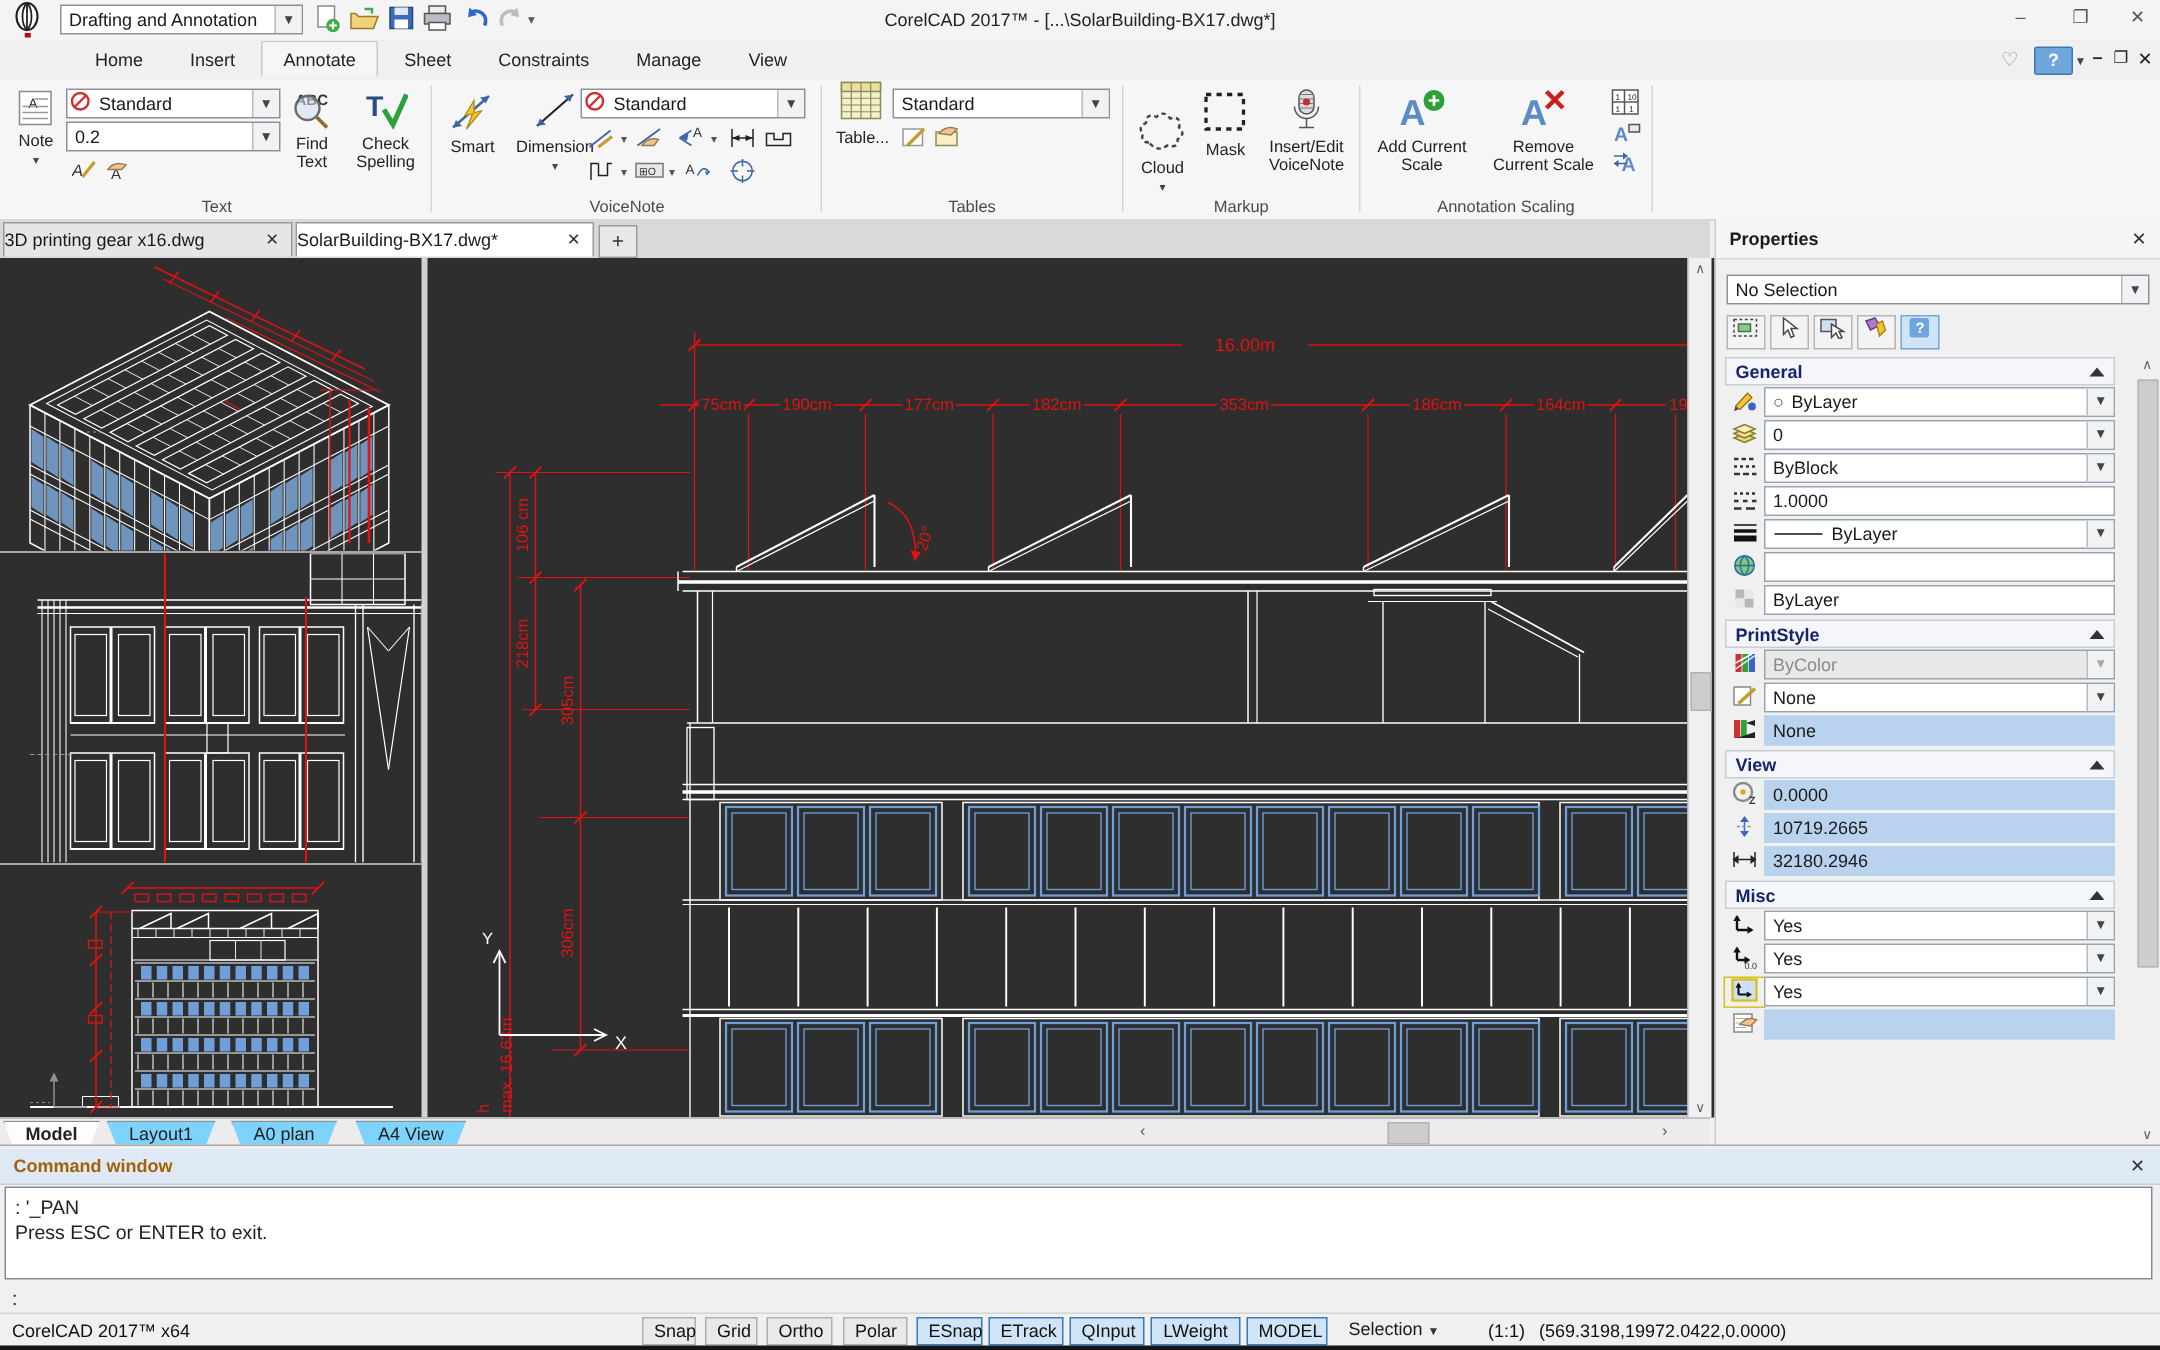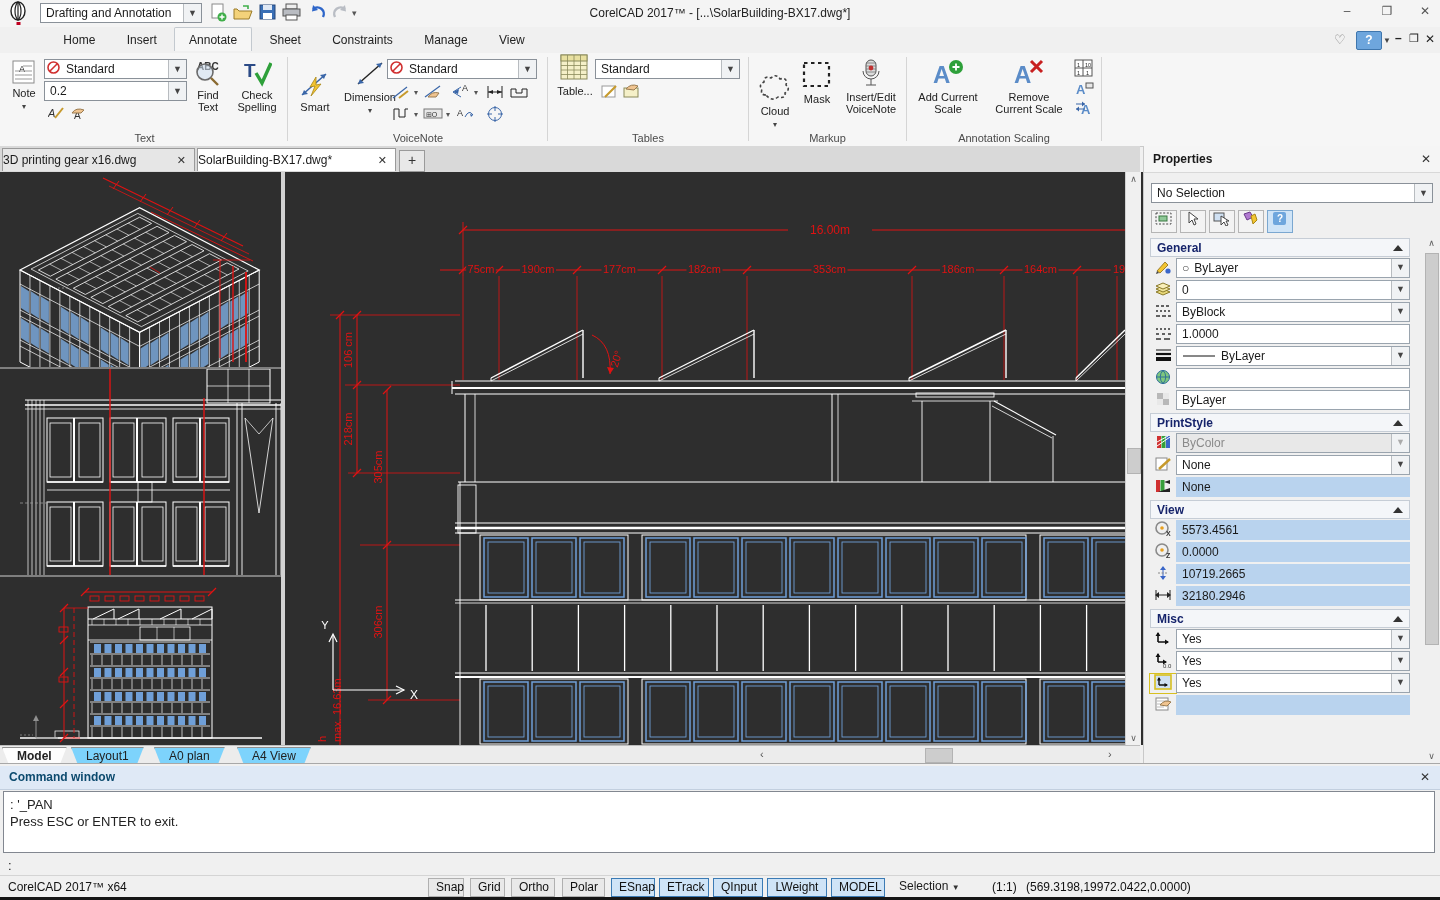--- a/index.html
+++ b/index.html
@@ -69,21 +69,21 @@
   .pfield .fv{flex:1;padding-left:5px;white-space:nowrap;}
   .pfield .fa{width:17px;align-self:stretch;border-left:1px solid #b8bcc0;background:#f0f2f4;
               font-size:9px;color:#444;text-align:center;line-height:17px;}
   .pfield.blue{background:#b9d3ee;border-color:#b9d3ee;}
   .pfield.dis{background:#e8e8e8;color:#8a8a8a;}
   .pfield.dis .fa{color:#aaa;}
   #props-scroll{position:absolute;right:2px;top:90px;width:15px;height:527px;background:#f0f0f0;}
   
   #cmdwin{left:0;top:763px;width:1440px;height:112px;background:#f0f0f0;border-top:1px solid #a8a8a8;}
   #cmd-header{position:absolute;left:0;top:2px;width:1440px;height:23px;background:#dfe9f6;border-bottom:1px solid #c2cfdf;}
-  #cmd-title{position:absolute;left:9px;top:4px;font-weight:bold;font-size:12px;color:#0c4a6e;}
+  #cmd-title{position:absolute;left:9px;top:4px;font-weight:bold;font-size:12px;color:#a16207;}
   #cmd-hist{position:absolute;left:3px;top:27px;width:1432px;height:62px;background:#fff;border:1px solid #828790;
             font-size:13px;color:#222;padding:4px 6px;box-sizing:border-box;line-height:17px;}
   #cmd-prompt{position:absolute;left:8px;top:94px;font-size:13px;color:#222;}
   
   #statusbar{left:0;top:875px;width:1440px;height:22px;background:#f0f0f0;border-top:1px solid #d4d4d4;}
   #statusbase{left:0;top:897px;width:1440px;height:3px;background:#161616;}
   .stgl{position:absolute;top:2px;height:17px;line-height:16px;padding:0 7px;font-size:12px;color:#111;
         background:#e9e9e9;border:1px solid #b0b0b0;}
   .stgl.on{background:#cfe4f7;border-color:#3b7bb5;}
   #st-anno{position:absolute;top:2px;height:17px;line-height:16px;padding:0 6px;font-size:12px;}
@@ -211,21 +211,21 @@
           <text x="2" y="18" font-size="19" font-weight="bold" fill="#2b4a86">T</text>
           <path d="M14 14 L20 24 L29 4" fill="none" stroke="#2ea03a" stroke-width="3.4"></path>
         </svg>
       <span class="lbl">Check Spelling</span>
     </div>
     <div class="glabel">Text</div>
   </div>
   <div class="gdiv" style="left:287px"></div>
 
   <div class="rgroup" style="left:289px;width:258px">
-    <div class="bigbtn" style="left:5px;top:16px;width:42px">
+    <div class="bigbtn" style="left:5px;top:6px;width:42px">
       <svg width="34" height="30">
           <line x1="4" y1="26" x2="28" y2="5" stroke="#3a66a8" stroke-width="1.6"></line>
           <path d="M4 26 l6 -1 -4 -4Z M28 5 l-6 1 4 4Z" fill="#3a66a8"></path>
           <path d="M18 8 L12 18 L17 17 L13 27 L23 15 L18 16 Z" fill="#f2c431" stroke="#a88616" stroke-width="0.8"></path>
         </svg>
       <span class="lbl">Smart</span>
     </div>
     <div class="bigbtn" style="left:50px;top:6px;width:62px">
       <svg width="34" height="30">
           <line x1="5" y1="25" x2="29" y2="4" stroke="#222" stroke-width="1.4"></line>
@@ -1112,30 +1112,20 @@
           </svg></span>
         <div class="pfield blue">
           <span class="fv">None</span>
         </div>
       </div>
       <div class="psec"><span>View</span><span class="tri"></span></div>
       <div class="prow">
         <span class="pic" style=""><svg width="19" height="16">
             <circle cx="8" cy="7" r="6" fill="none" stroke="#8a8a8a" stroke-width="1.6"></circle>
             <circle cx="8" cy="7" r="1.8" fill="#e8a020"></circle>
-            <text x="12" y="15" font-size="7" font-weight="bold" fill="#333">X</text>
-          </svg></span>
-        <div class="pfield blue">
-          <span class="fv">5573.4561</span>
-        </div>
-      </div>
-      <div class="prow">
-        <span class="pic" style=""><svg width="19" height="16">
-            <circle cx="8" cy="7" r="6" fill="none" stroke="#8a8a8a" stroke-width="1.6"></circle>
-            <circle cx="8" cy="7" r="1.8" fill="#e8a020"></circle>
             <text x="12" y="15" font-size="7" font-weight="bold" fill="#333">Z</text>
           </svg></span>
         <div class="pfield blue">
           <span class="fv">0.0000</span>
         </div>
       </div>
       <div class="prow">
         <span class="pic" style=""><svg width="19" height="16">
             <line x1="9" y1="2" x2="9" y2="14" stroke="#3a66c8"></line>
             <path d="M9 1 l-3 4 h6Z M9 15 l-3 -4 h6Z" fill="#3a66c8"></path>

